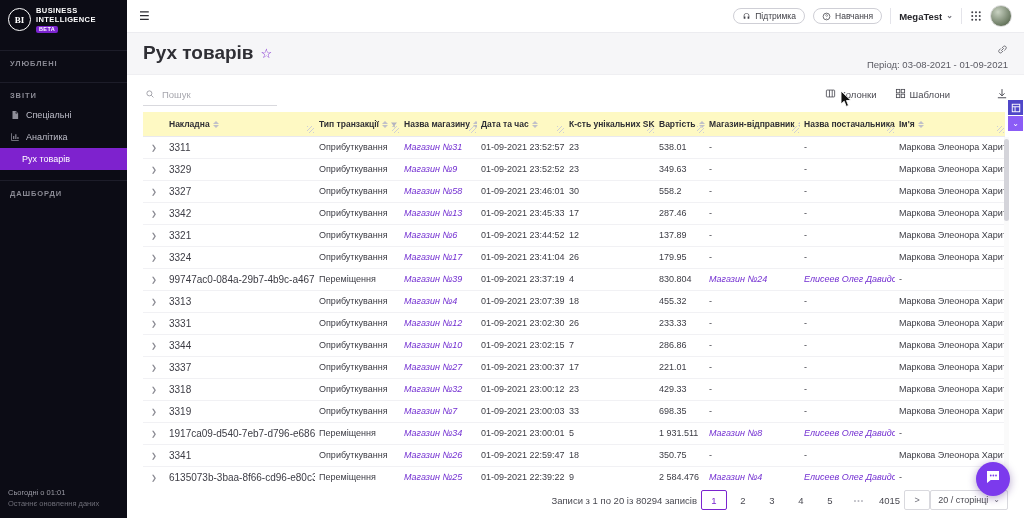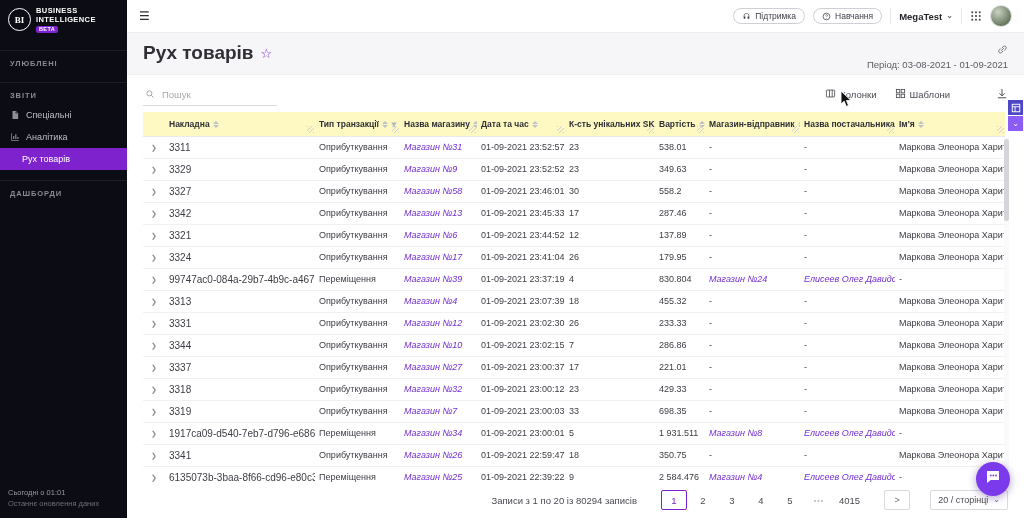--- a/index.html
+++ b/index.html
@@ -68,21 +68,21 @@
   tbody td { border-bottom:1px solid #f1f1f4; font-size:9px; color:#3c3c44; padding:0 4px; height:21px;
              white-space:nowrap; overflow:hidden; line-height:21px; }
   tbody td.td-c1 { font-size:10px; }
   .td-exp { color:#8c8c94; font-size:7px; text-align:center; cursor:pointer; }
   .cell-link { color:#722ed1; cursor:pointer;font-style:italic; }
 
   .vscroll { position:absolute; right:0; top:25px; bottom:0; width:5px; background:#fafafa; cursor:pointer; }
   .vscroll .thumb { width:5px; height:82px; margin-top:2px; background:#d4d4da; border-radius:3px; }
 
   
-  .pagination { flex-shrink:0; display:flex; justify-content:flex-end; align-items:center; gap:20px; padding:7px 16px 8px; font-size:9.5px; color:#4a4a52; background:#fff; }
+  .pagination { flex-shrink:0; display:flex; justify-content:flex-end; align-items:center; gap:0; padding:7px 16px 8px; font-size:9.5px; color:#4a4a52; background:#fff; }
   .summary { color:#4a4a52; margin-right:4px; }
   #pages { display:flex; align-items:center; gap:3px; }
   .page-btn { min-width:18px; height:18px; display:flex; align-items:center; justify-content:center; padding:0 3px;
               border:1px solid transparent; border-radius:2px; cursor:pointer; }
   .page-btn.active { border-color:#7b24cf; color:#7b24cf; }
   .page-btn.dots { color:#b9b9c1; letter-spacing:1px; font-size:7px; }
   .page-btn.next { border:1px solid #d9d9de; color:#6e6e78; font-size:9px; }
   .size-select { display:flex; align-items:center; gap:5px; border:1px solid #d9d9de; border-radius:2px; height:18px; padding:0 7px; font-size:9px; cursor:pointer; }
 
   

